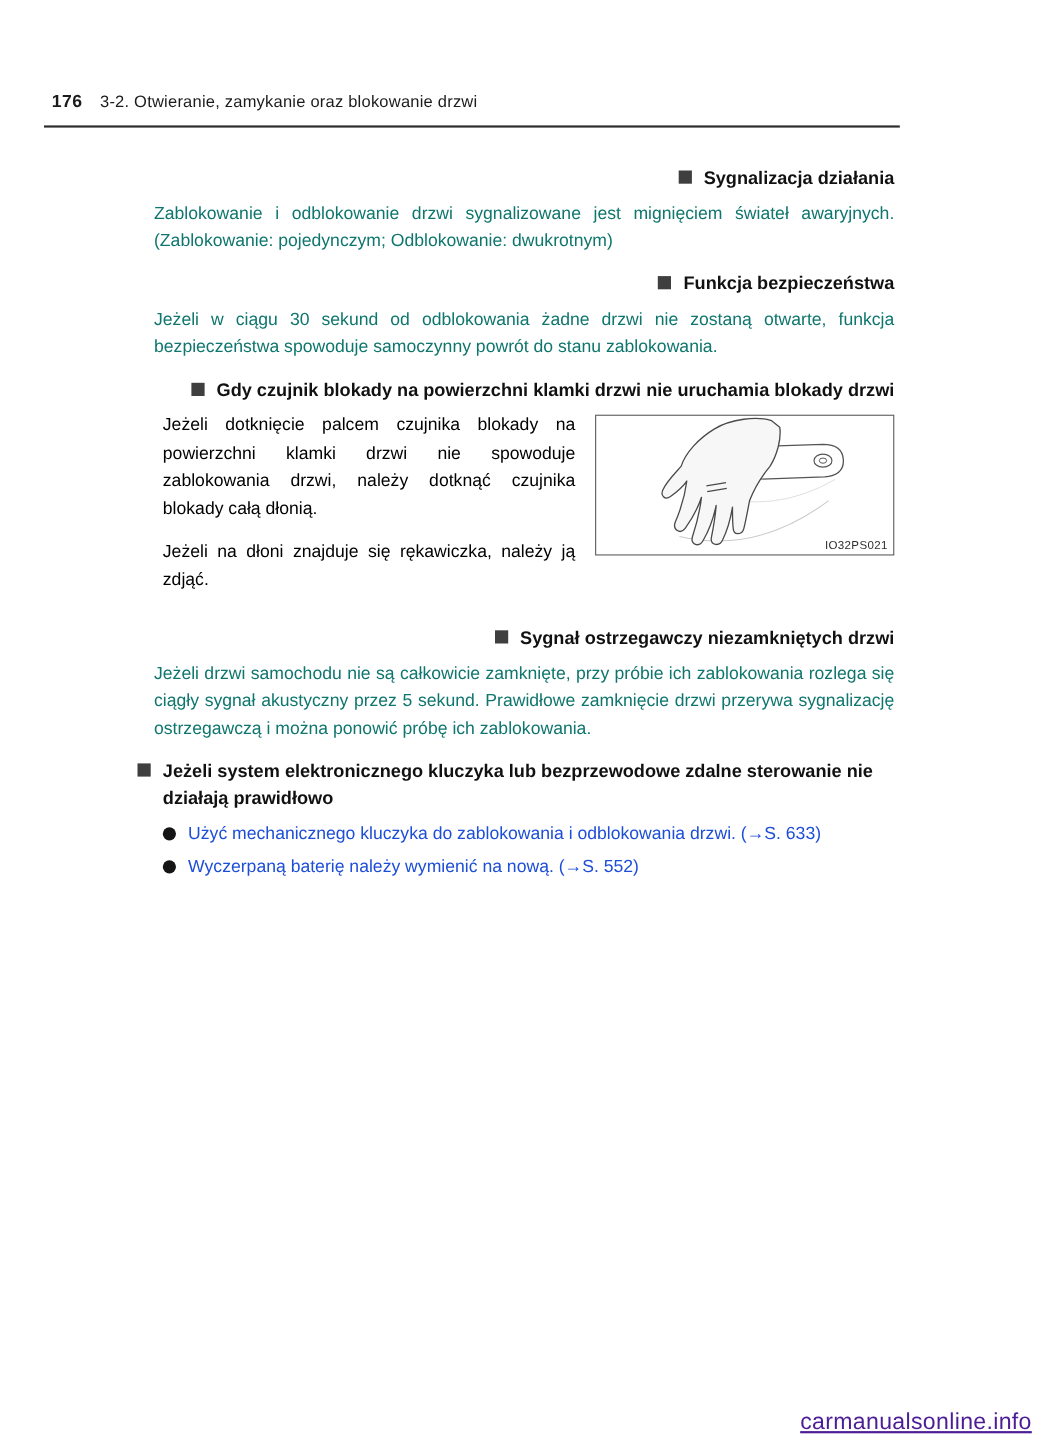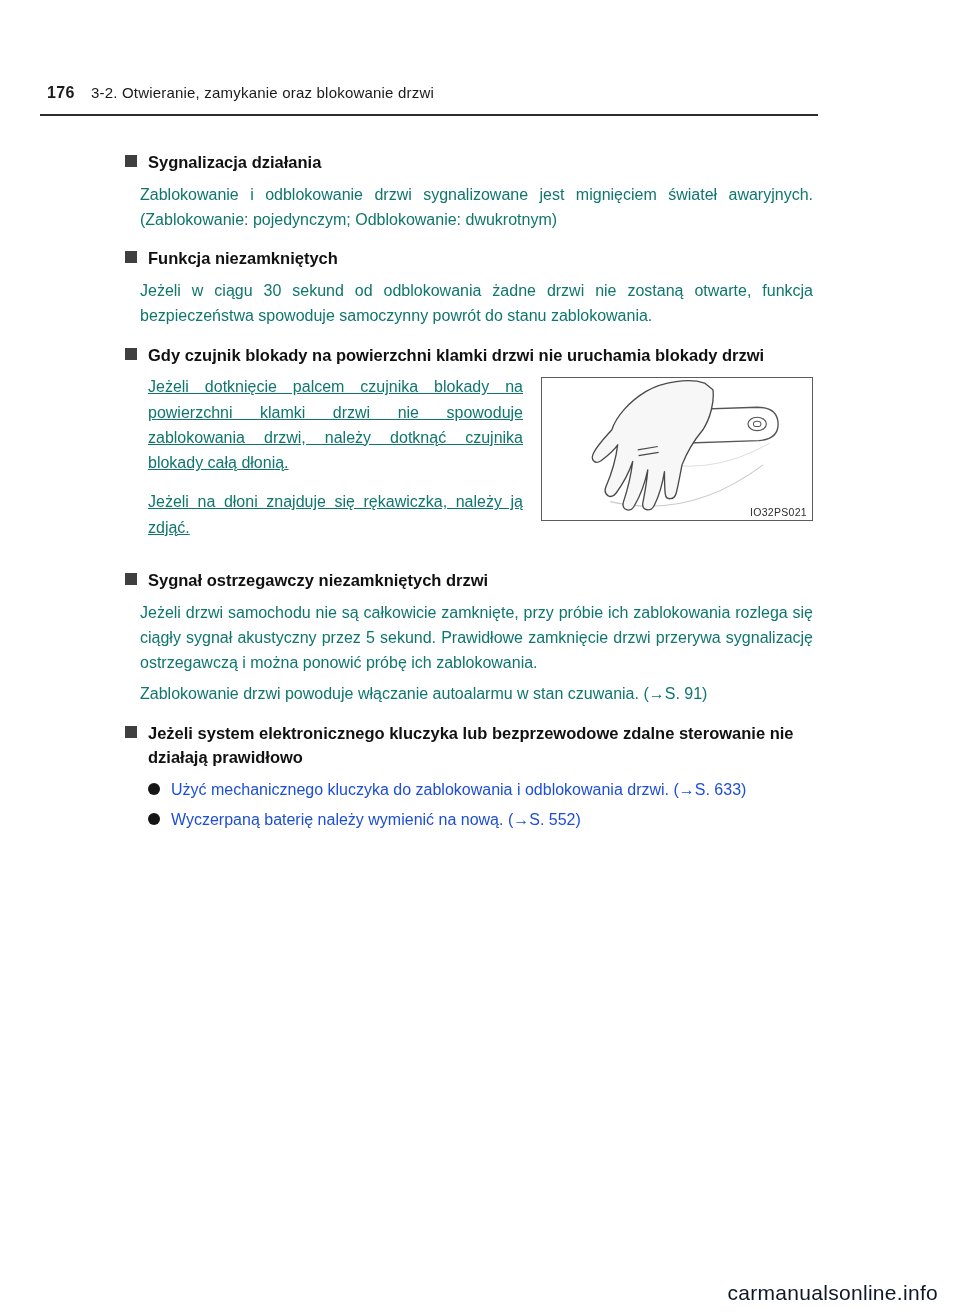--- a/index.html
+++ b/index.html
@@ -21,57 +21,57 @@
   .page-number { font-size:16px; font-weight:bold; letter-spacing:.4px; }
   .header-title { font-size:15px; letter-spacing:.2px; }
   .rule {
     position:absolute; top:114px; left:40px; width:778px; height:2px;
     background:#2d2d2d;
   }
 
   
   .content { position:absolute; top:136px; left:125px; width:688px; }
 
-  .heading-row { display:flex; gap:11px; margin:14px 0 7px 0; align-items:flex-start; }
+  .heading-row { display:flex; gap:11px; margin:14px 0 7px 0; align-items:flex-start;justify-content:flex-end; }
   .sq {
     width:12px; height:12px; background:#3f3f3f; flex:none; margin-top:5px;
   }
   .section h2 { font-size:16.5px; font-weight:bold; line-height:1.5; color:#111; }
 
   .body-text {
     margin-left:15px; font-size:16px; line-height:1.58;
     text-align:justify; margin-bottom:6px; color:#0f766e;
   }
 
   
   .cols { display:flex; margin-left:23px; gap:18px; margin-bottom:4px; }
   .col-text { width:378px; }
-  .col-text p { font-size:16px; line-height:1.58; text-align:justify; margin-bottom:14px; color:#0f766e;text-decoration:underline; }
+  .col-text p { font-size:16px; line-height:1.58; text-align:justify; margin-bottom:14px; color:#000000; }
   .figure {
-    width:272px; height:144px; flex:none; margin-top:3px;
+    width:272px; height:128px; flex:none; margin-top:3px;
     border:1px solid #5c5c5c; position:relative; background:#fff;
   }
   .figure svg { position:absolute; inset:0; width:100%; height:100%; }
   .figure-caption {
     position:absolute; right:5px; bottom:2px;
     font-size:10.5px; color:#2e2e2e; letter-spacing:.3px;
     background:#fff; padding-left:3px;
   }
 
   
   .li { display:flex; gap:11px; margin-left:23px; margin-bottom:5px; }
   .dot {
     width:12px; height:12px; border-radius:50%; background:#151515;
     flex:none; margin-top:6px;
   }
   .li-text { flex:1; font-size:16px; line-height:1.58; text-align:justify; color:#1d4ed8; }
 
   .watermark {
     position:absolute; right:22px; bottom:8px;
-    font-size:21px; color:#0f172a; letter-spacing:.3px;
+    font-size:21px; color:#4c1d95; letter-spacing:.3px;text-decoration:underline;
   }
 </style>
 </head>
 <body>
 
 <div class="page">
 
   <div class="header">
     <span class="page-number">176</span>
     <span class="header-title">3-2. Otwieranie, zamykanie oraz blokowanie drzwi</span>
@@ -84,21 +84,21 @@
       <div class="heading-row">
         <span class="sq"></span>
         <h2>Sygnalizacja działania</h2>
       </div>
       <p class="body-text">Zablokowanie i odblokowanie drzwi sygnalizowane jest mignięciem świateł awaryjnych. (Zablokowanie: pojedynczym; Odblokowanie: dwukrotnym)</p>
     </div>
 
     <div class="section">
       <div class="heading-row">
         <span class="sq"></span>
-        <h2>Funkcja niezamkniętych</h2>
+        <h2>Funkcja bezpieczeństwa</h2>
       </div>
       <p class="body-text">Jeżeli w ciągu 30 sekund od odblokowania żadne drzwi nie zostaną otwarte, funkcja bezpieczeństwa spowoduje samoczynny powrót do stanu zablokowania.</p>
     </div>
 
     <div class="section">
       <div class="heading-row">
         <span class="sq"></span>
         <h2>Gdy czujnik blokady na powierzchni klamki drzwi nie uruchamia blokady drzwi</h2>
       </div>
       <div class="cols">
@@ -146,21 +146,20 @@
 
     <div class="section">
       <div class="heading-row">
         <span class="sq"></span>
         <h2>Sygnał ostrzegawczy niezamkniętych drzwi</h2>
       </div>
       <p class="body-text">Jeżeli drzwi samochodu nie są całkowicie zamknięte, przy próbie ich zablokowania rozlega się ciągły sygnał akustyczny przez 5 sekund. Prawidłowe zamknięcie drzwi przerywa sygnalizację ostrzegawczą i można ponowić próbę ich zablokowania.</p>
     </div>
 
     <div class="section">
-      <p class="body-text">Zablokowanie drzwi powoduje włączanie autoalarmu w stan czuwania. (→S. 91)</p>
     </div>
 
     <div class="section">
       <div class="heading-row">
         <span class="sq"></span>
         <h2>Jeżeli system elektronicznego kluczyka lub bezprzewodowe zdalne sterowanie nie działają prawidłowo</h2>
       </div>
       <div class="li">
         <span class="dot"></span>
         <p class="li-text">Użyć mechanicznego kluczyka do zablokowania i odblokowania drzwi. (→S. 633)</p>

